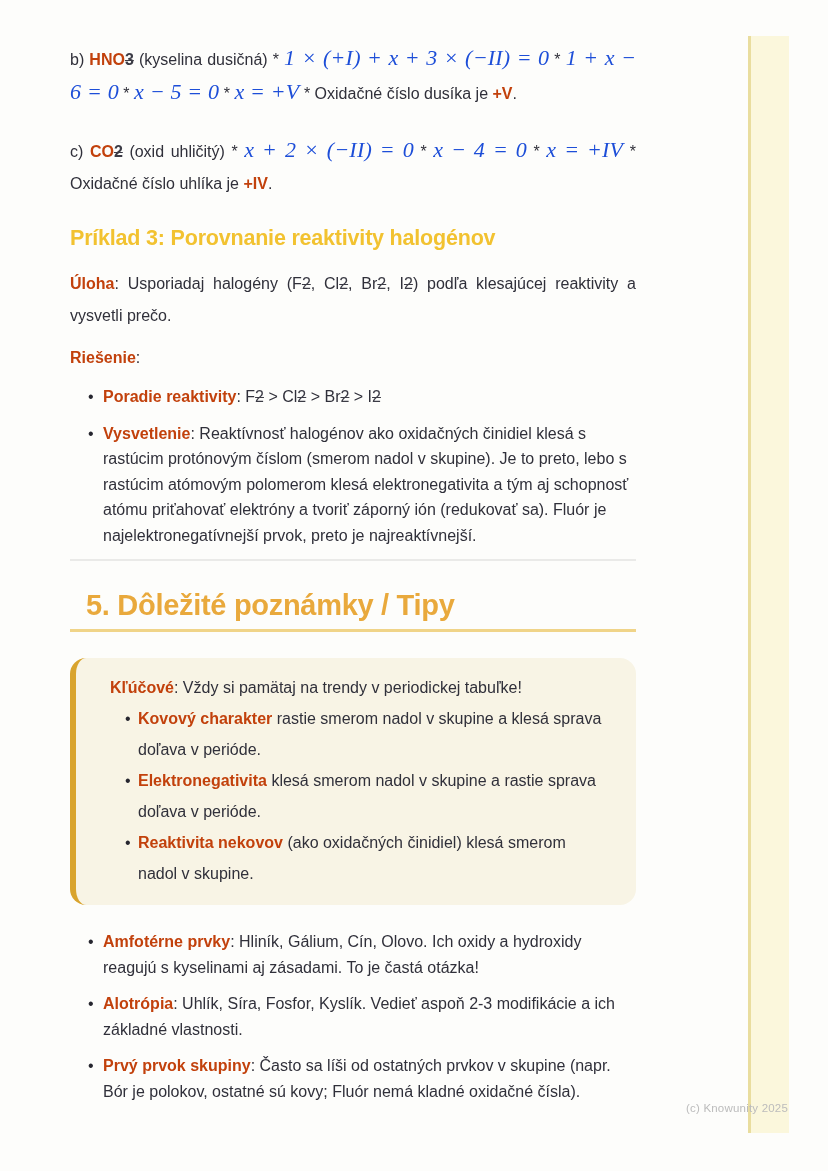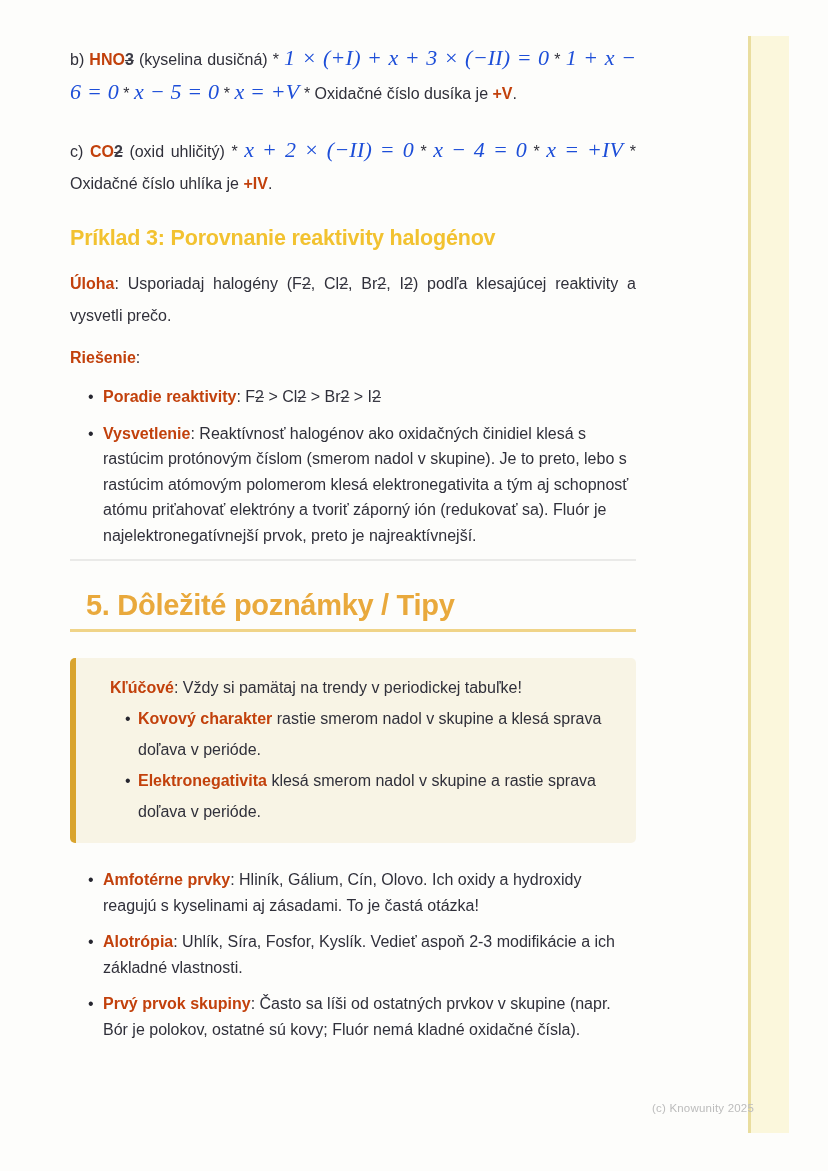--- a/index.html
+++ b/index.html
@@ -32,35 +32,35 @@
   }
   .h2-underline{height:0;border:0;border-top:3px solid var(--underline,#F0D488);margin:6px 0 26px;}
   .divider{height:0;border:0;border-top:2px solid #EAEAE8;margin:6px 0 0;}
   ul.blist{list-style:none;padding:0 0 0 33px;margin:10px 0 0;}
   ul.blist li{position:relative;line-height:25.5px;margin:0 0 11px;}
   ul.blist li::before{content:"\2022";position:absolute;left:-15px;top:0;color:#26262F;}
   ul.blist.last{margin:24px 0 0;}
   .callout{
     background:var(--callout_bg,#F8F4E5);
     border-left:6px solid var(--callout_border,#D9A42E);
-    border-radius:5px;
+    border-radius:16px;
     padding:14px 28px 16px 34px;
     margin:0;
   }
   .callout p.lead{margin:0;line-height:31px;}
   .callout ul{list-style:none;padding:0 0 0 28px;margin:0;}
   .callout li{position:relative;line-height:31px;margin:0;}
   .callout li::before{content:"\2022";position:absolute;left:-13px;top:0;color:#26262F;}
   strong, .r-b{font-weight:700;color:#c2410c;}
   .r-bs{font-weight:700;color:#3C3C46;text-decoration:line-through;}
   .r-s{color:#3C3C46;text-decoration:line-through;}
   .r-m{font-family:"Liberation Serif","DejaVu Serif",serif;font-style:italic;font-size:22px;letter-spacing:0.2px;color:#1d4ed8;}
   .r-star{font-style:normal;font-family:"Liberation Sans","DejaVu Sans",sans-serif;color:#30303A;}
   .watermark{
-    position:absolute;left:652px;top:1102px;z-index:3;
+    position:absolute;left:686px;top:1102px;z-index:3;
     font-size:11.5px;color:var(--watermark,#BCBCBC);letter-spacing:0.2px;
   }
 </style>
 </head>
 <body>
 
 <div class="stripe"></div>
 <div class="doc">
     <p class="eq"><span>b) </span><strong class="r-b">HNO</strong><strong class="r-bs">3</strong><span> (kyselina dusičná) </span><span class="r-star">* </span><span class="r-m">1 × (+I) + x + 3 × (−II) = 0</span><span class="r-star"> * </span><span class="r-m">1 + x − 6 = 0</span><span class="r-star"> * </span><span class="r-m">x − 5 = 0</span><span class="r-star"> * </span><span class="r-m">x = +V</span><span class="r-star"> * </span><span>Oxidačné číslo dusíka je </span><strong class="r-b">+V</strong><span>.</span></p>
     <p class="eq"><span>c) </span><strong class="r-b">CO</strong><strong class="r-bs">2</strong><span> (oxid uhličitý) </span><span class="r-star">* </span><span class="r-m">x + 2 × (−II) = 0</span><span class="r-star"> * </span><span class="r-m">x − 4 = 0</span><span class="r-star"> * </span><span class="r-m">x = +IV</span><span class="r-star"> * </span><span>Oxidačné číslo uhlíka je </span><strong class="r-b">+IV</strong><span>.</span></p>
@@ -72,20 +72,21 @@
       <li><strong class="r-b">Vysvetlenie</strong><span>: Reaktívnosť halogénov ako oxidačných činidiel klesá s rastúcim protónovým číslom (smerom nadol v skupine). Je to preto, lebo s rastúcim atómovým polomerom klesá elektronegativita a tým aj schopnosť atómu priťahovať elektróny a tvoriť záporný ión (redukovať sa). Fluór je najelektronegatívnejší prvok, preto je najreaktívnejší.</span></li>
     </ul>
     <div class="divider"></div>
     <h2>5. Dôležité poznámky / Tipy</h2>
     <div class="h2-underline"></div>
     <div class="callout">
       <p class="lead"><strong class="r-b">Kľúčové</strong><span>: Vždy si pamätaj na trendy v periodickej tabuľke!</span></p>
       <ul>
         <li><strong class="r-b">Kovový charakter</strong><span> rastie smerom nadol v skupine a klesá sprava doľava v perióde.</span></li>
         <li><strong class="r-b">Elektronegativita</strong><span> klesá smerom nadol v skupine a rastie sprava doľava v perióde.</span></li>
+        <li><strong class="r-b">Reaktivita nekovov</strong><span> (ako oxidačných činidiel) klesá smerom nadol v skupine.</span></li>
       </ul>
     </div>
     <ul class="blist last">
       <li><strong class="r-b">Amfotérne prvky</strong><span>: Hliník, Gálium, Cín, Olovo. Ich oxidy a hydroxidy reagujú s kyselinami aj zásadami. To je častá otázka!</span></li>
       <li><strong class="r-b">Alotrópia</strong><span>: Uhlík, Síra, Fosfor, Kyslík. Vedieť aspoň 2-3 modifikácie a ich základné vlastnosti.</span></li>
       <li><strong class="r-b">Prvý prvok skupiny</strong><span>: Často sa líši od ostatných prvkov v skupine (napr. Bór je polokov, ostatné sú kovy; Fluór nemá kladné oxidačné čísla).</span></li>
     </ul>
   </div>
 <div class="watermark">(c) Knowunity 2025</div>
 

